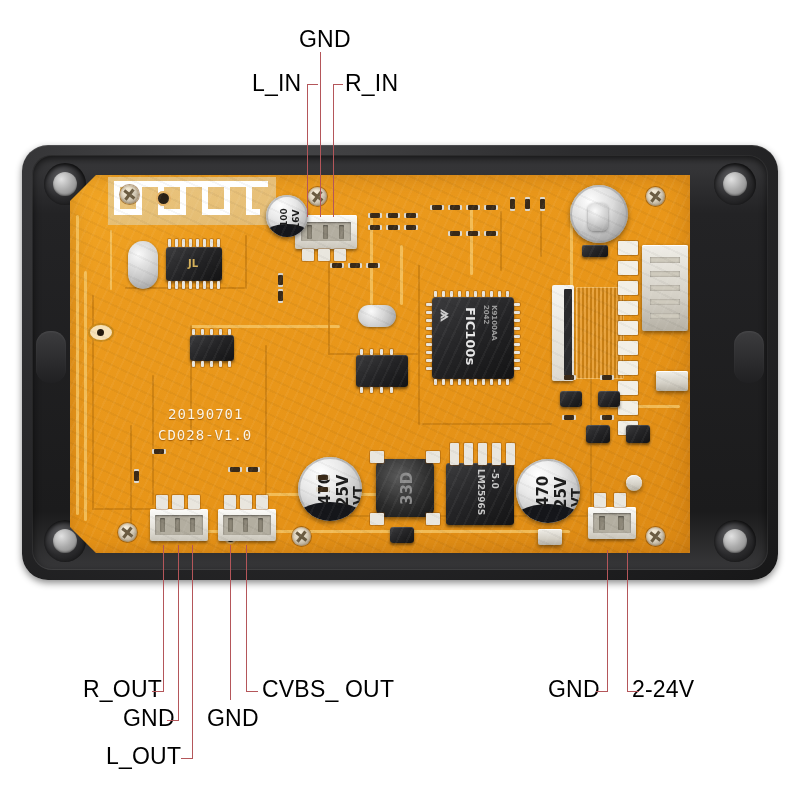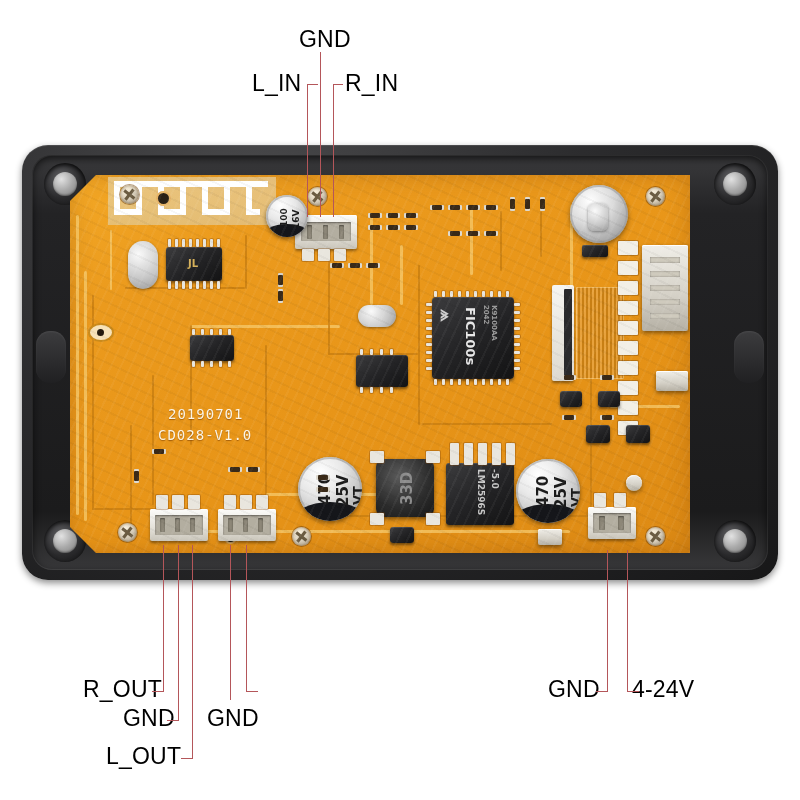--- a/index.html
+++ b/index.html
@@ -443,24 +443,25 @@
   <div class="lead-v" style="left:178px;top:545px;height:175px;"></div>
   <div class="lead-h" style="left:167px;top:720px;width:12px;"></div>
 
   <div class="label" style="left:106px;top:745px;">L_OUT</div>
   <div class="lead-v" style="left:192px;top:545px;height:213px;"></div>
   <div class="lead-h" style="left:181px;top:758px;width:12px;"></div>
 
   <div class="label" style="left:207px;top:707px;">GND</div>
   <div class="lead-v" style="left:230px;top:545px;height:155px;"></div>
 
+  <div class="label" style="left:262px;top:678px;">CVBS_ OUT</div>
   <div class="lead-v" style="left:246px;top:545px;height:146px;"></div>
   <div class="lead-h" style="left:246px;top:691px;width:12px;"></div>
 
   <div class="label" style="left:548px;top:678px;">GND</div>
   <div class="lead-v" style="left:607px;top:550px;height:141px;"></div>
   <div class="lead-h" style="left:596px;top:691px;width:12px;"></div>
 
-  <div class="label" style="left:632px;top:678px;">4-24V</div>
+  <div class="label" style="left:632px;top:678px;">2-24V</div>
   <div class="lead-v" style="left:627px;top:550px;height:141px;"></div>
   <div class="lead-h" style="left:627px;top:691px;width:12px;"></div>
 
 </div>
 
 </body></html>

